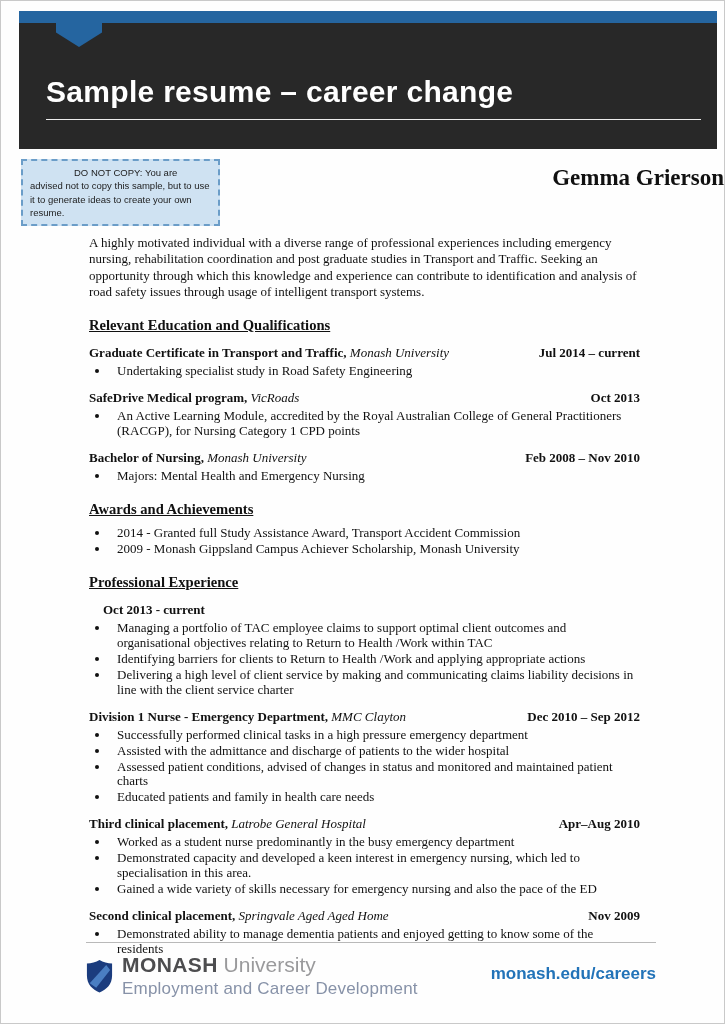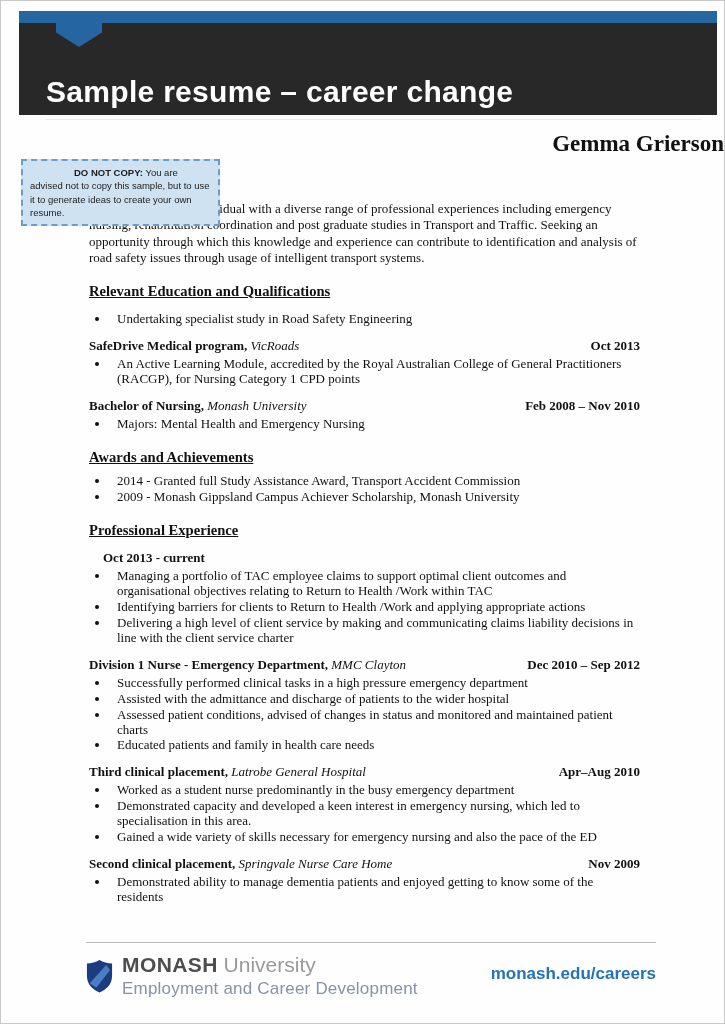--- a/index.html
+++ b/index.html
@@ -2,32 +2,32 @@
 <html><head>
 <meta charset="utf-8">
 <style>
   html,body { margin:0; padding:0; background:#ffffff; }
   .page {
     position:relative; width:725px; height:1024px; box-sizing:border-box;
     background:#fefefe; border:1px solid #c9c9c9; overflow:hidden;
     font-family:"Liberation Serif", serif; color:#111;
   }
   
-  .header { position:relative; margin:10px 7px 0 18px; height:104px; background:#282828; }
+  .header { position:relative; margin:10px 7px 0 18px; height:138px; background:#282828; }
   .blue-strip { height:12px; width:100%; background:#2565a0; }
   .ribbon { position:absolute; top:0; left:37px; width:46px; height:36px; background:#2565a0;
             clip-path:polygon(0 0,100% 0,100% 60%,50% 100%,0 60%); }
   .header-title { padding:52px 0 0 27px; color:#ffffff; font-family:"Liberation Sans", sans-serif;
                   font-weight:bold; font-size:30px; letter-spacing:0.3px; }
   .header-underline { border-top:1px solid #ececec; margin:10px 16px 0 27px; }
   
   .notice { position:absolute; top:158px; left:20px; width:199px; box-sizing:border-box;
             background:#cfe2f2; border:2px dashed #6b9dc8; padding:5px 7px;
             font-family:"Liberation Sans", sans-serif; font-size:9.5px; line-height:1.4; color:#1c1c1c; }
-  .notice-label { font-weight:bold;padding-left:44px; }
+  .notice-label { font-weight:normal;padding-left:44px; }
   
   .contact { margin-top:16px; text-align:right; }
   .name { font-size:23px; font-weight:bold; }
   .address { font-size:13px; margin-top:4px; }
   .phone-line { font-size:13px; margin-top:2px; }
   .email { color:#0563c1; text-decoration:underline; }
   
   .content { margin:0 84px 0 88px; font-size:13px; line-height:1.15; }
   .section-heading { margin-top:17px; font-size:14.6px; font-weight:bold; text-decoration:underline; }
   .objective { margin:10px 0 0 0; line-height:1.26; }
@@ -72,20 +72,27 @@
   </div>
 
   <div class="content">
 
     <div class="section-heading">Career Objective</div>
     <p class="objective">A highly motivated individual with a diverse range of professional experiences including emergency nursing, rehabilitation coordination and post graduate studies in Transport and Traffic. Seeking an opportunity through which this knowledge and experience can contribute to identification and analysis of road safety issues through usage of intelligent transport systems.</p>
 
     <div class="section-heading">Relevant Education and Qualifications</div>
 
     <div class="entry">
+      <div class="entry-head">
+        <div>
+          <span class="entry-title">Graduate Certificate in Transport and Traffic,</span>
+          <span class="entry-org">Monash University</span>
+        </div>
+        <div class="entry-date">Jul 2014 – current</div>
+      </div>
       <ul class="bullets">
         <li>Undertaking specialist study in Road Safety Engineering</li>
       </ul>
     </div>
 
     <div class="entry">
       <div class="entry-head">
         <div>
           <span class="entry-title">SafeDrive Medical program,</span>
           <span class="entry-org">VicRoads</span>
@@ -157,21 +164,21 @@
         <li>Worked as a student nurse predominantly in the busy emergency department</li>
         <li>Demonstrated capacity and developed a keen interest in emergency nursing, which led to specialisation in this area.</li>
         <li>Gained a wide variety of skills necessary for emergency nursing and also the pace of the ED</li>
       </ul>
     </div>
 
     <div class="entry">
       <div class="entry-head">
         <div>
           <span class="entry-title">Second clinical placement,</span>
-          <span class="entry-org">Springvale Nurse Care Home</span>
+          <span class="entry-org">Springvale Aged Aged Home</span>
         </div>
         <div class="entry-date">Nov 2009</div>
       </div>
       <ul class="bullets">
         <li>Demonstrated ability to manage dementia patients and enjoyed getting to know some of the residents</li>
       </ul>
     </div>
 
   </div>
 

